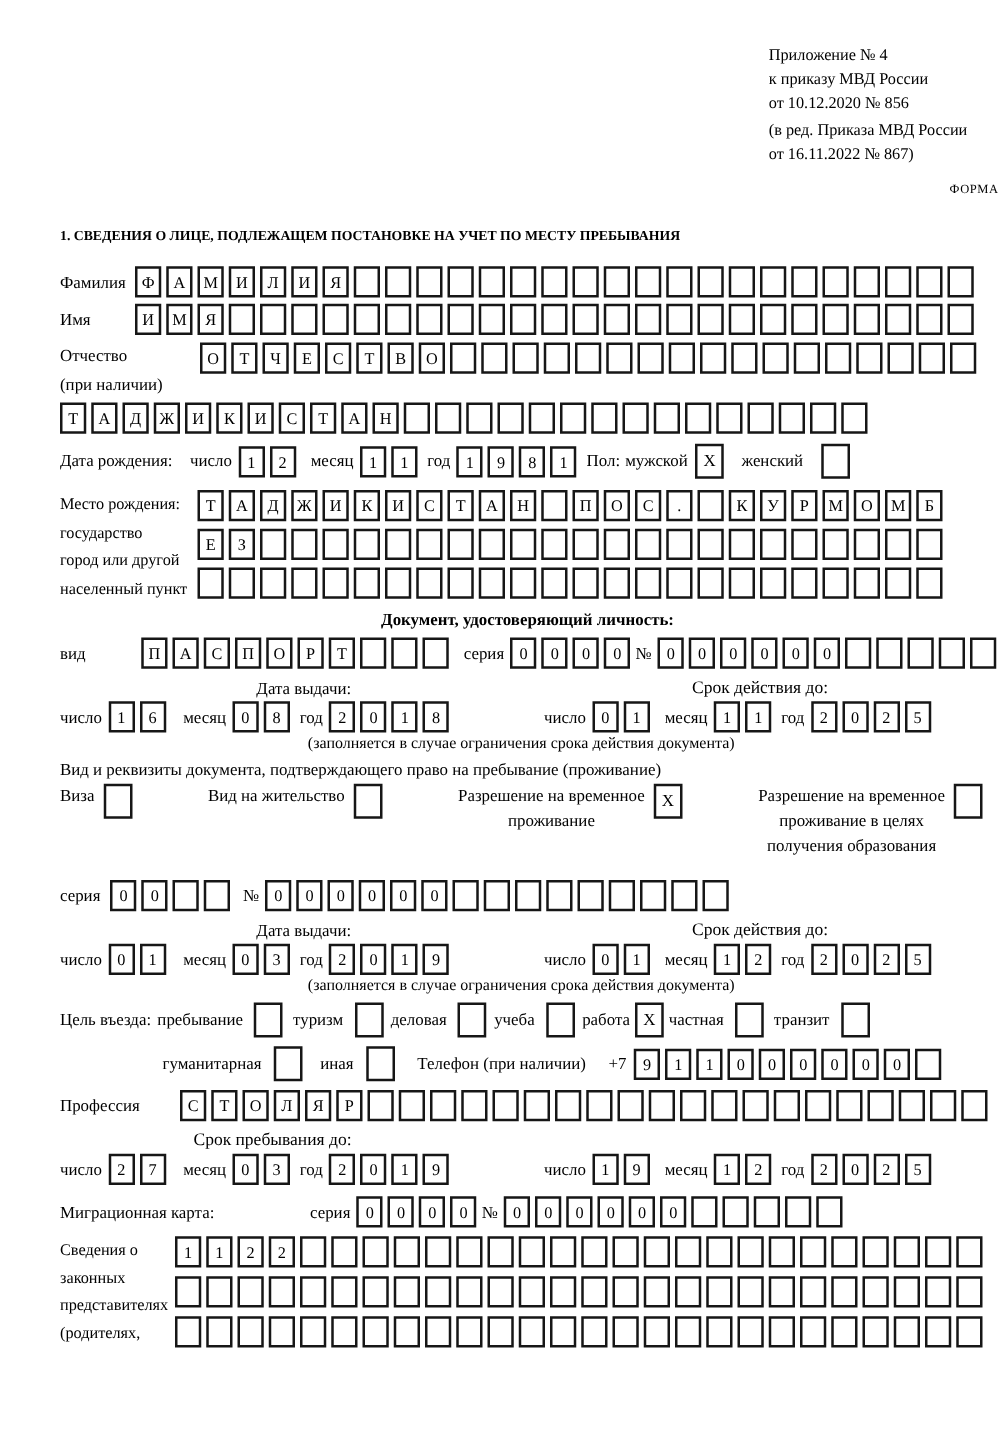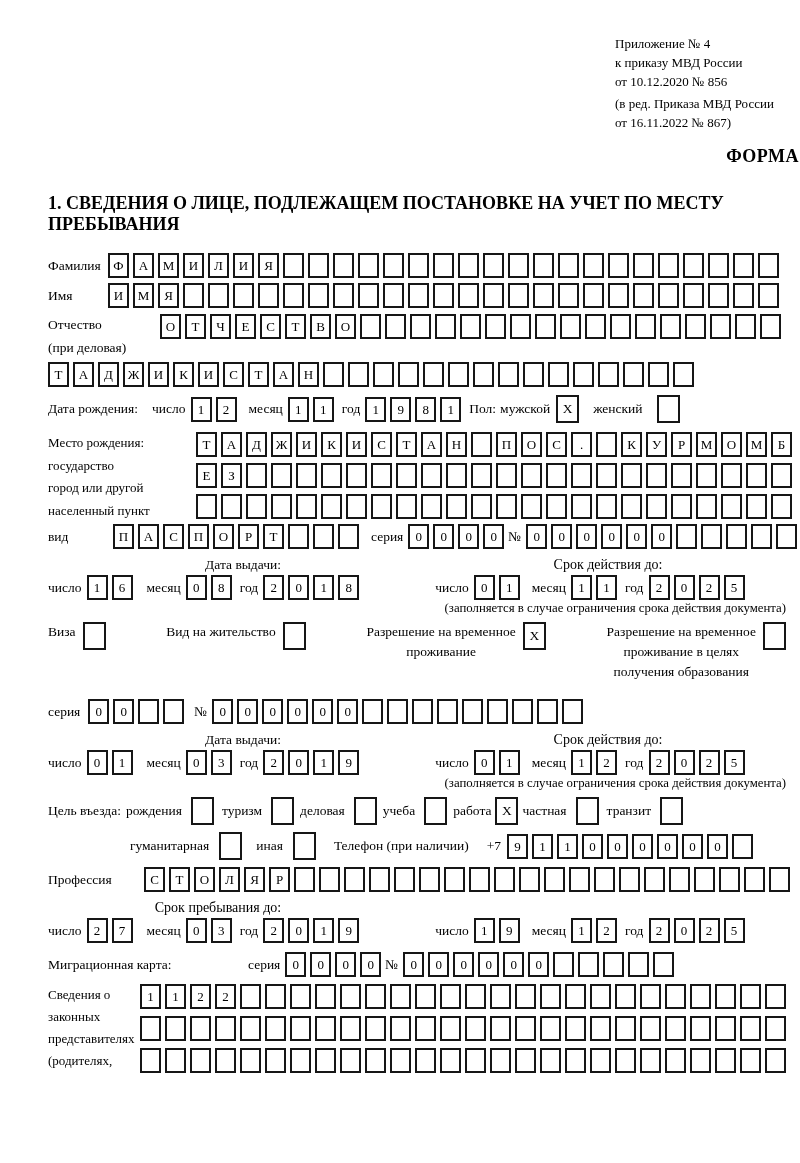--- a/index.html
+++ b/index.html
@@ -1,41 +1,41 @@
 <!DOCTYPE html>
 <html><head>
 <meta charset="utf-8">
 <style>
   html,body{margin:0;padding:0;background:#fff;color:#000;}
   body{width:800px;height:1163px;font-family:"Liberation Serif", serif;font-size:13.5px;overflow:hidden;}
   .page{box-sizing:border-box;width:800px;height:1163px;padding:34px 4px 0 48px;}
 
   
   .hdr{width:220px;margin-left:567px;line-height:19px;font-size:13px;}
-  .forma{width:220px;margin-left:531px;text-align:right;font-weight:bold;margin-top:14px;font-size:18px;letter-spacing:.5px;}
+  .forma{width:220px;margin-left:531px;text-align:right;font-weight:normal;margin-top:14px;font-size:10px;letter-spacing:.5px;}
   .title{text-align:center;font-weight:bold;font-size:14.5px;margin-top:22px;line-height:21px;}
   .blank-line{display:inline-block;width:58px;border-bottom:2px solid #333;height:12px;margin-left:8px;}
-  .sect{font-weight:bold;font-size:18px;margin-top:26px;margin-bottom:18px;text-align:left;}
+  .sect{font-weight:bold;font-size:11px;margin-top:26px;margin-bottom:18px;text-align:left;}
 
   
   .row{display:flex;align-items:center;margin-bottom:5px;}
   .row.top{align-items:flex-start;}
   .cells{display:flex;flex:none;}
   .cell{flex:none;width:17px;height:21px;border:2px solid #161616;margin-right:4px;text-align:center;font-size:13px;line-height:21px;}
   .checkbox{flex:none;display:inline-block;width:19px;height:24px;border:2px solid #161616;text-align:center;font-size:13.5px;line-height:24px;vertical-align:middle;}
   .lbl{flex:none;}
   .lbl2{line-height:23px;}
   .w60{width:60px;}  .w112{width:112px;} .w95{width:95px;} .w110{width:110px;} .w65{width:65px;} .w92{width:92px;} .w96{width:96px;}
   .gap4{width:4px;flex:none;} .gap6{width:6px;flex:none;} .gap8{width:8px;flex:none;} .gap10{width:10px;flex:none;} .gap14{width:14px;flex:none;} .gap18{width:18px;flex:none;}
   .mini-lbl{flex:none;padding:0 5px 0 0;}
   .date-grp{display:flex;align-items:center;flex:none;}
   .two-col{display:flex;margin-bottom:2px;margin-top:8px;}
   .two-col .c1{width:390px;text-align:center;font-size:13.5px;}
   .two-col .c2{width:340px;text-align:center;font-size:14px;}
-  .note-r{text-align:right;padding-right:10px;font-size:12.8px;margin-top:1px;margin-bottom:6px;}
+  .note-r{text-align:center;padding-right:10px;font-size:12.8px;margin-top:1px;margin-bottom:6px;}
   .center-b{text-align:center;font-weight:bold;margin:6px 0 6px 0;}
   .plain{margin:3px 0;}
   .stack{line-height:22px;}
   .chk-item{display:flex;align-items:flex-start;}
   .chk-item .txt{text-align:center;line-height:20px;padding-right:7px;}
 </style>
 </head>
 <body>
 
 <div class="page">
@@ -116,21 +116,21 @@
         <span class="cell"></span>
         <span class="cell"></span>
         <span class="cell"></span>
         <span class="cell"></span>
       </span>
   </div>
 
   <div class="row top" style="margin-bottom:2px;">
     <span class="lbl w112 lbl2">
       <div>Отчество</div>
-      <div>(при деловая)</div>
+      <div>(при наличии)</div>
     </span>
     <span class="cells" style="margin-top:1px;">
         <span class="cell">О</span>
         <span class="cell">Т</span>
         <span class="cell">Ч</span>
         <span class="cell">Е</span>
         <span class="cell">С</span>
         <span class="cell">Т</span>
         <span class="cell">В</span>
         <span class="cell">О</span>
@@ -212,21 +212,21 @@
       <span class="gap4"></span>
     <span class="lbl">мужской</span>
       <span class="gap6"></span>
     <span class="checkbox">X</span>
       <span class="gap14"></span>
     <span class="lbl">женский</span>
       <span class="gap14"></span>
     <span class="checkbox"></span>
   </div>
 
-  <div class="row top" style="margin-bottom:2px;justify-content:space-between;">
+  <div class="row top" style="margin-bottom:2px;">
     <span class="lbl w110" style="line-height:22.5px;font-size:13px;">
       <div>Место рождения:</div>
       <div>государство</div>
       <div>город или другой</div>
       <div>населенный пункт</div>
     </span>
     <span>
       <div class="cells" style="margin-bottom:6px;">
           <span class="cell">Т</span>
           <span class="cell">А</span>
@@ -301,20 +301,21 @@
           <span class="cell"></span>
           <span class="cell"></span>
           <span class="cell"></span>
           <span class="cell"></span>
           <span class="cell"></span>
           <span class="cell"></span>
         </div>
     </span>
   </div>
 
+  <div class="center-b">Документ, удостоверяющий личность:</div>
 
   <div class="row">
     <span class="lbl w65">вид</span>
     <span class="cells">
         <span class="cell">П</span>
         <span class="cell">А</span>
         <span class="cell">С</span>
         <span class="cell">П</span>
         <span class="cell">О</span>
         <span class="cell">Р</span>
@@ -391,20 +392,21 @@
       <span class="cells">
           <span class="cell">2</span>
           <span class="cell">0</span>
           <span class="cell">2</span>
           <span class="cell">5</span>
         </span>
     </span>
   </div>
   <div class="note-r">(заполняется в случае ограничения срока действия документа)</div>
 
+  <div class="plain">Вид и реквизиты документа, подтверждающего право на пребывание (проживание)</div>
 
   <div class="row top" style="justify-content:space-between;padding-right:10px;margin-bottom:17px;">
     <span class="chk-item">
       <span class="txt">Виза</span>
       <span class="checkbox"></span>
     </span>
     <span class="chk-item">
       <span class="txt">Вид на жительство</span>
       <span class="checkbox"></span>
     </span>
@@ -500,21 +502,21 @@
           <span class="cell">0</span>
           <span class="cell">2</span>
           <span class="cell">5</span>
         </span>
     </span>
   </div>
   <div class="note-r">(заполняется в случае ограничения срока действия документа)</div>
 
   <div class="row" style="margin-bottom:7px;">
     <span class="lbl" style="padding-right:5px;">Цель въезда:</span>
-    <span class="lbl" style="padding-right:9px;">рождения</span>
+    <span class="lbl" style="padding-right:9px;">пребывание</span>
     <span class="checkbox"></span>
       <span class="gap8"></span>
     <span class="lbl" style="padding-right:9px;">туризм</span>
     <span class="checkbox"></span>
       <span class="gap6"></span>
     <span class="lbl" style="padding-right:9px;">деловая</span>
     <span class="checkbox"></span>
       <span class="gap6"></span>
     <span class="lbl" style="padding-right:9px;">учеба</span>
     <span class="checkbox"></span>

